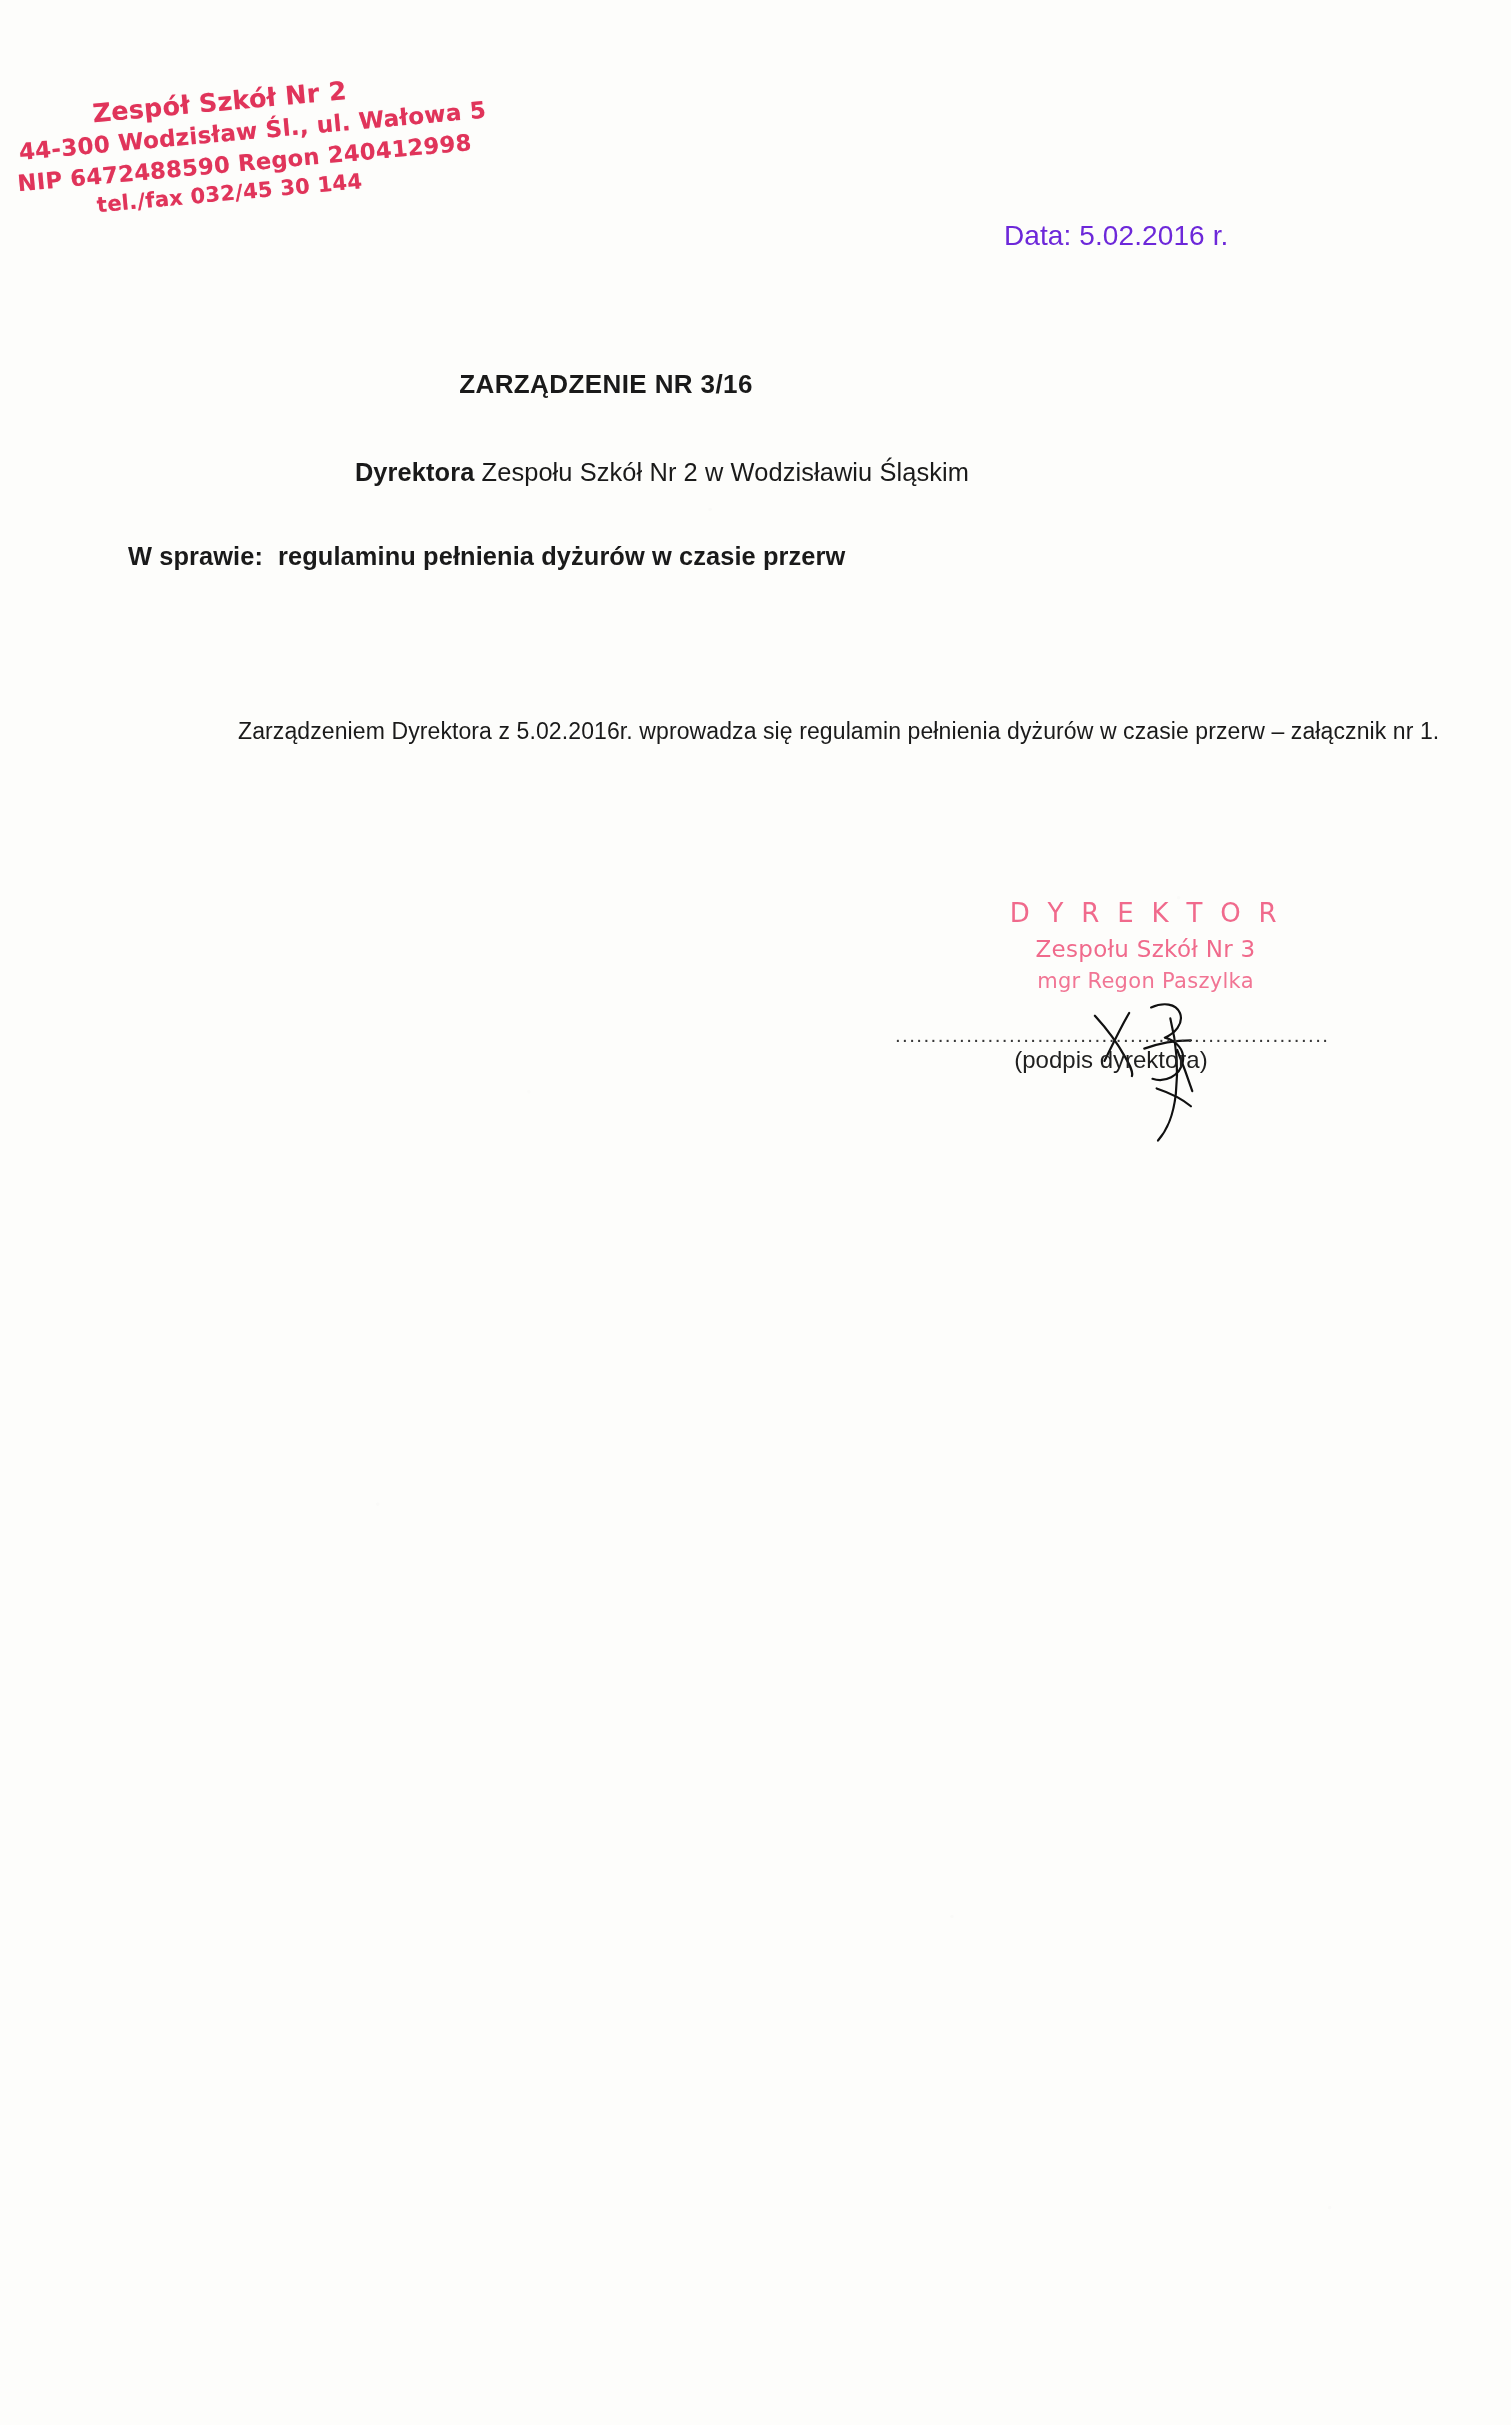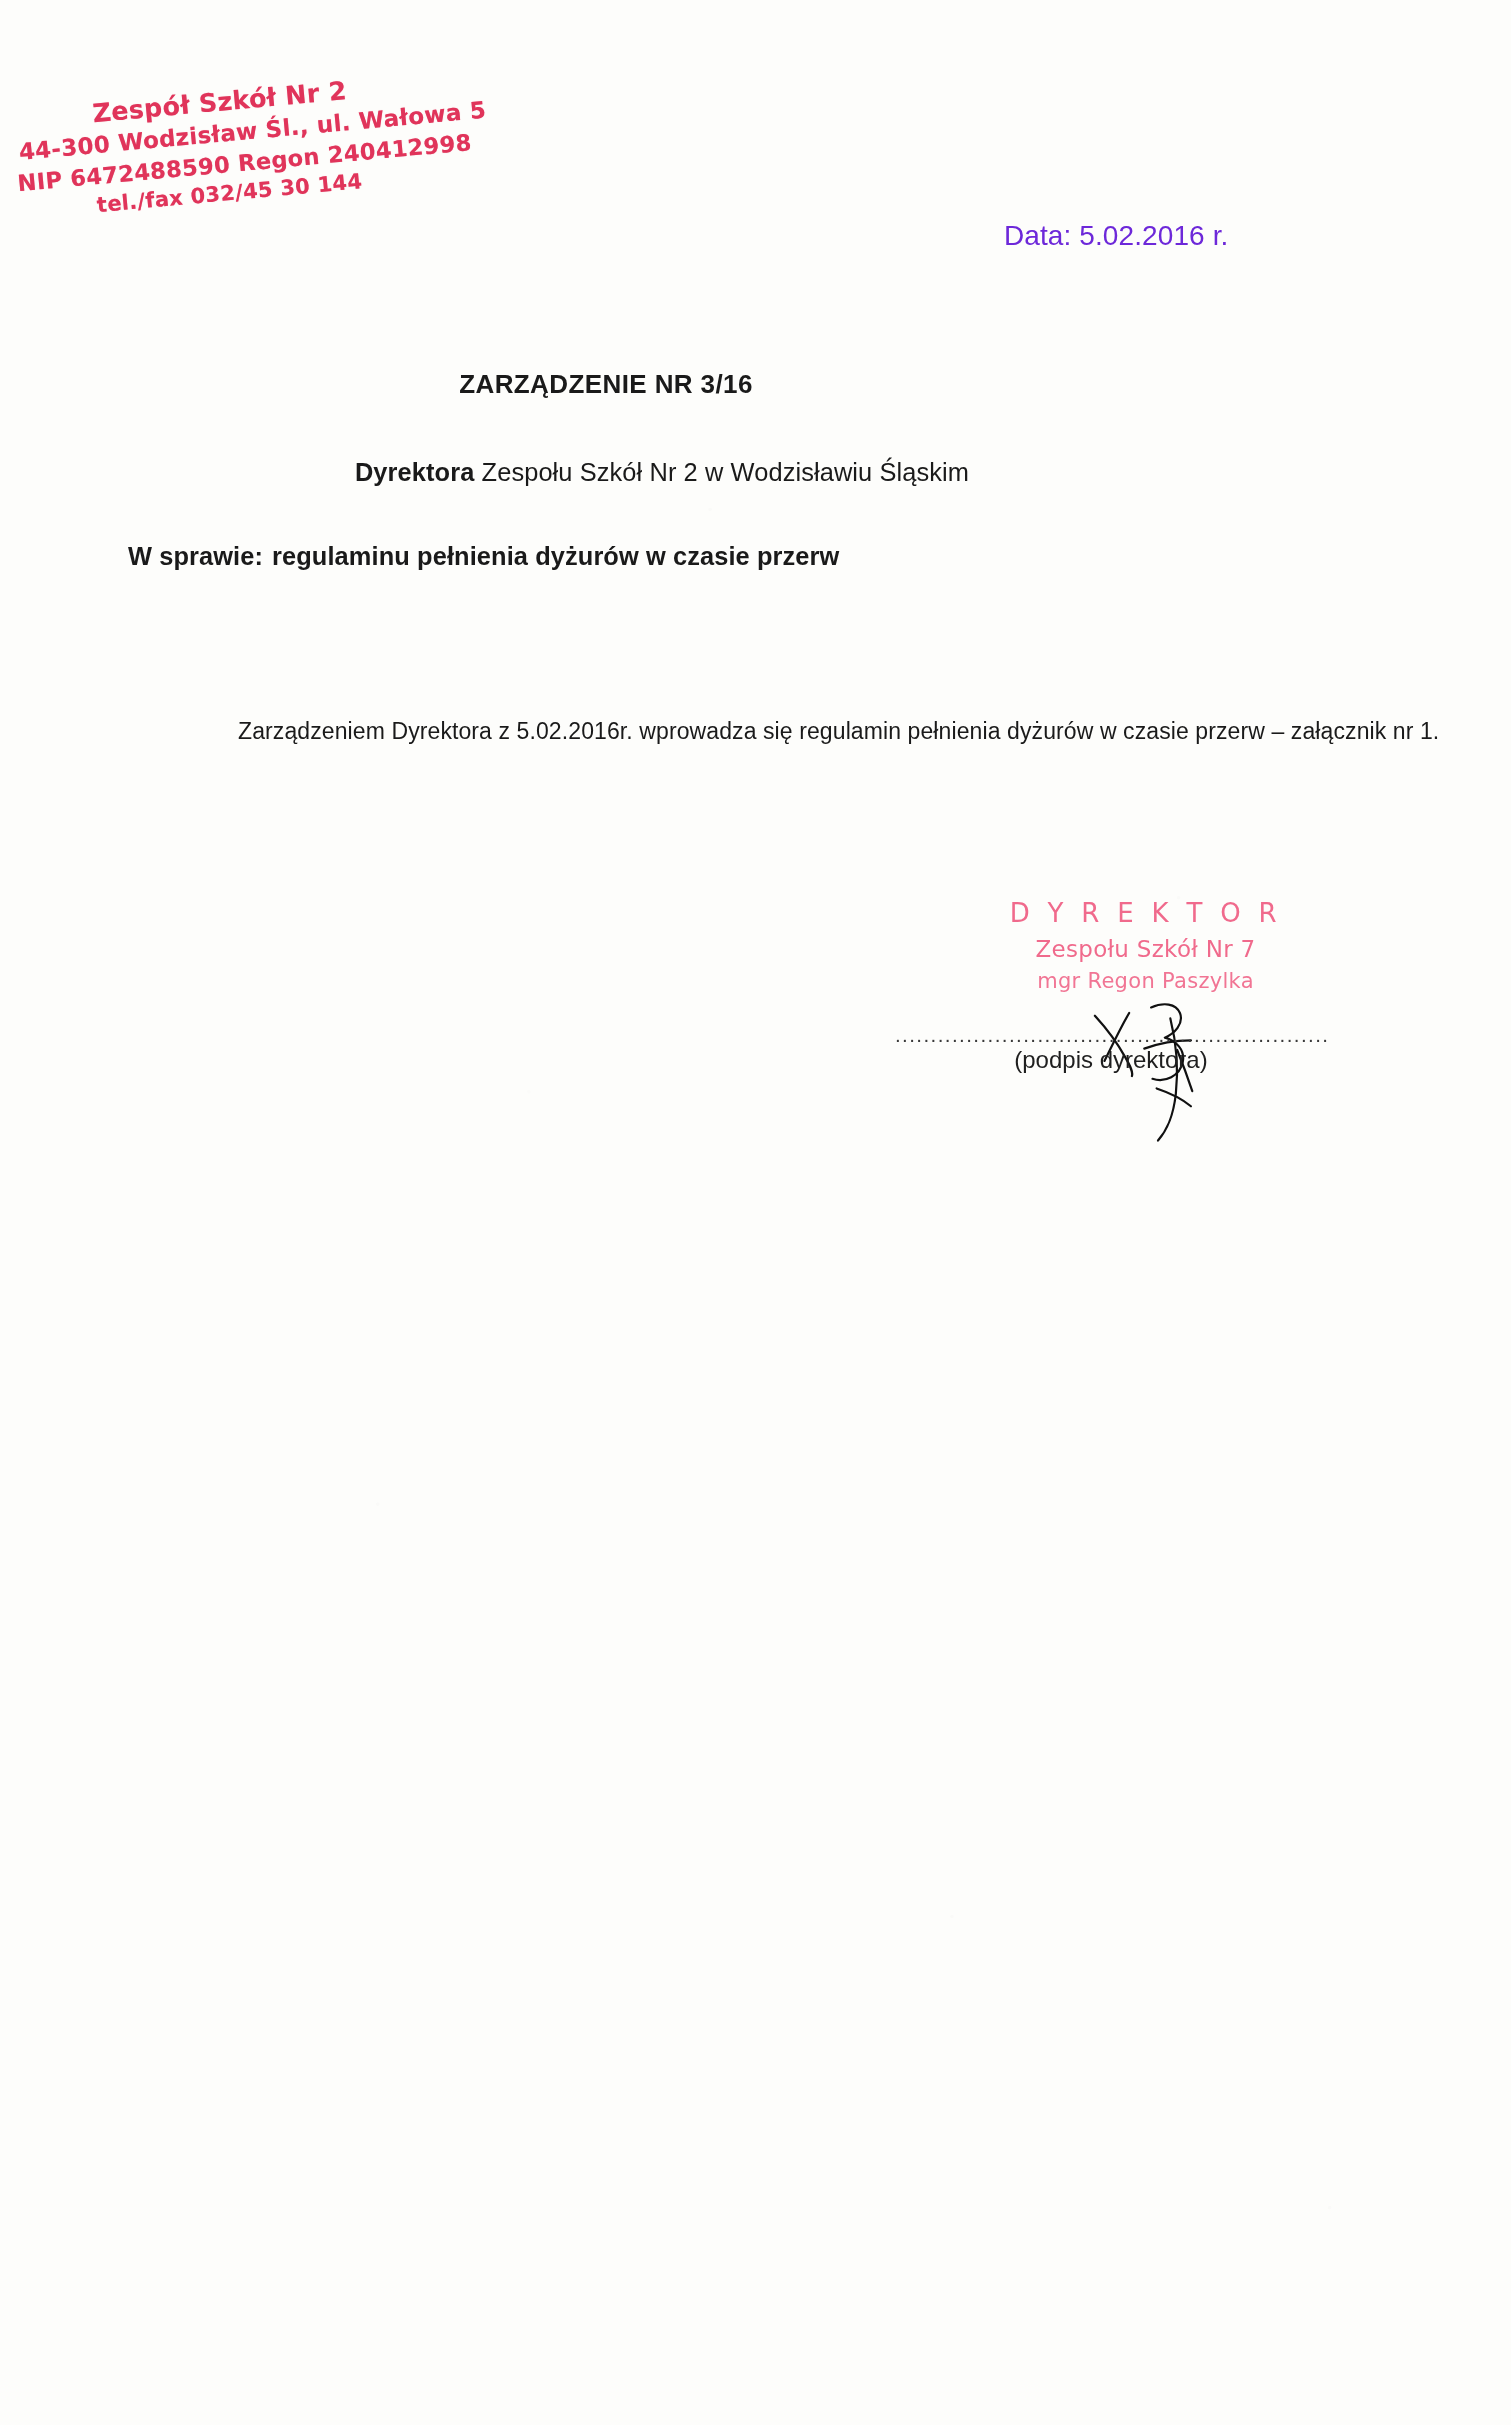--- a/index.html
+++ b/index.html
@@ -85,21 +85,21 @@
   .title-sub b { font-weight: bold; }
 
   .subject-line {
     position: absolute;
     left: 128px;
     top: 542px;
     font-size: 25.4px;
     font-weight: bold;
     letter-spacing: 0.1px;
   }
-  .subject-line .label { margin-right: 9px; }
+  .subject-line .label { margin-right: 15px; }
 
   
   .body-par {
     position: absolute;
     left: 128px;
     top: 713px;
     width: 1345px;
     font-size: 23px;
     line-height: 1.62;
     letter-spacing: 0.1px;
@@ -185,21 +185,21 @@
   <div class="subject-line">
     <span class="label">W sprawie:</span><span>regulaminu pełnienia dyżurów w czasie przerw</span>
   </div>
 
   <div class="body-par">
     <span class="indent"></span><span>Zarządzeniem Dyrektora z 5.02.2016r.  wprowadza się regulamin pełnienia dyżurów w czasie przerw – załącznik nr 1.</span>
   </div>
 
   <div class="sig-stamp">
     <div class="s1">D Y R E K T O R</div>
-    <div class="s2">Zespołu Szkół Nr 7</div>
+    <div class="s2">Zespołu Szkół Nr 3</div>
     <div class="s3">mgr Regon Paszylka</div>
   </div>
 
   <svg class="handwriting" viewBox="0 0 360 300">
     <g fill="none" stroke="#111111" stroke-width="3.2" stroke-linecap="round" stroke-linejoin="round">
       <path d="M96 100 C118 124, 130 142, 140 160 C148 174, 152 182, 150 188"></path>
       <path d="M146 96 C132 120, 120 146, 110 166"></path>
       <path d="M178 88 C196 80, 214 82, 220 96 C226 112, 212 126, 198 132 C214 136, 228 150, 224 168 C220 188, 198 198, 180 192"></path>
       <path d="M206 104 C214 136, 218 178, 214 214 C210 250, 200 268, 188 282"></path>
       <path d="M168 148 C190 140, 214 136, 236 136"></path>

